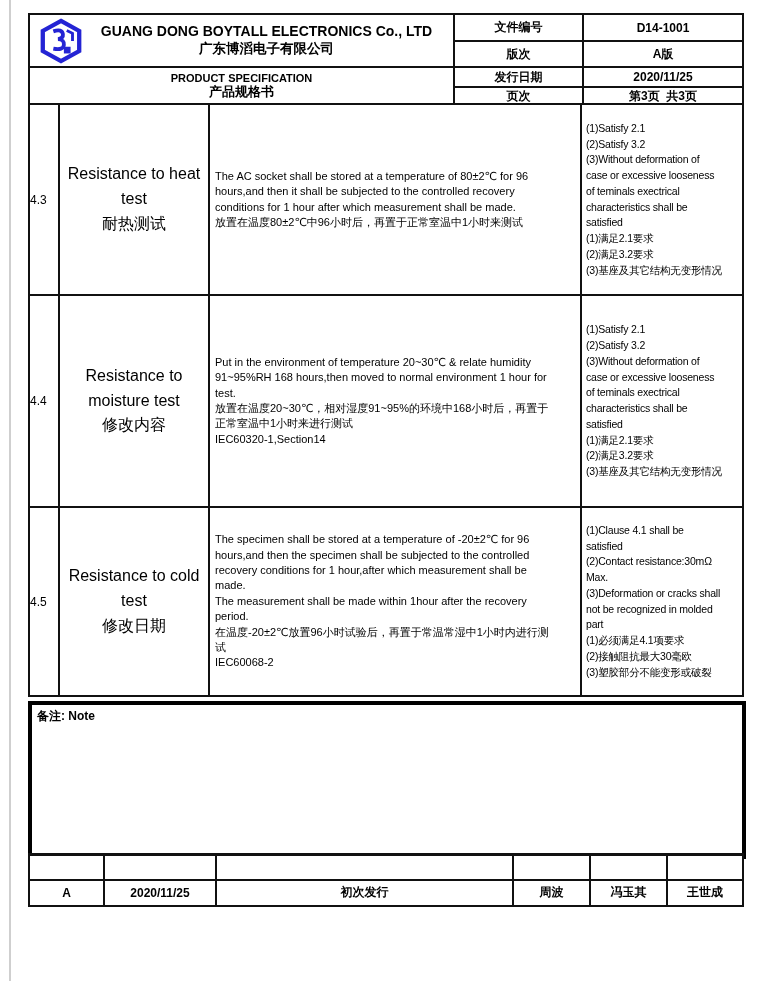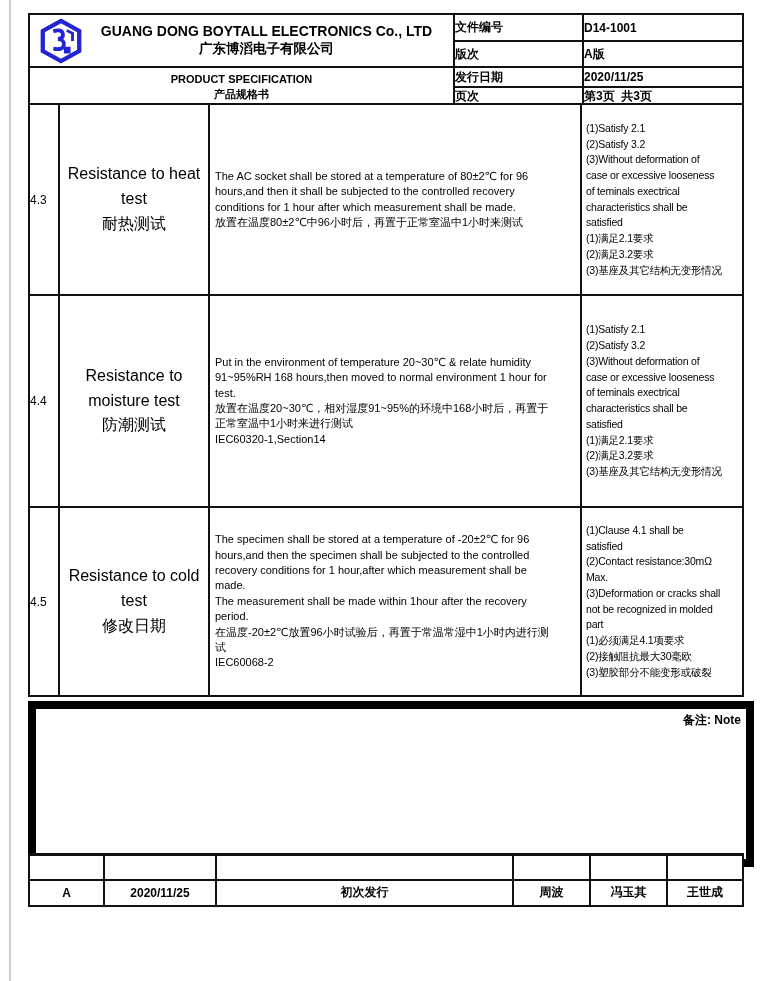--- a/index.html
+++ b/index.html
@@ -16,34 +16,34 @@
   
   .hdr{left:28px;top:13px;width:714px;}
   .company-cell{padding:2px 6px;}
   .company-flex{display:flex;align-items:center;}
   .logo-wrap{width:50px;flex:0 0 50px;display:flex;justify-content:center;}
   .company-text{flex:1;text-align:center;line-height:1.25;}
   .company-en{font-size:14px;font-weight:bold;}
   .company-cn{font-size:13.5px;font-weight:bold;}
   .title-cell{text-align:center;line-height:1.3;}
   .title-en{font-size:11px;font-weight:bold;}
-  .title-cn{font-size:11px;font-weight:bold;}
-  .meta-label,.meta-value{font-size:12px;font-weight:bold;white-space:pre;}
+  .title-cn{font-size:13px;font-weight:bold;font-family:Liberation Mono, monospace;}
+  .meta-label,.meta-value{font-size:12px;font-weight:bold;text-align:center;white-space:pre;}
 
   
   .main{left:28px;top:103px;width:714px;}
   .num-cell{font-size:12px;}
   .name-cell{font-size:16px;text-align:center;line-height:1.55;}
   .desc-cell{font-size:11px;text-align:left;padding:4px 4px 4px 5px;line-height:1.4;}
   .req-cell{font-size:10.5px;text-align:left;padding:4px 1px 4px 4px;line-height:1.5;letter-spacing:-0.2px;}
 
   
   .note-box{
     position:absolute;left:28px;top:701px;width:710px;height:150px;
-    border:8px solid #000000;background:#fff;text-align:right;
+    border:4px solid #000000;background:#fff;
   }
   .note-label{font-size:12px;font-weight:bold;padding:3px 5px;}
 
   
   .rev{left:28px;top:853px;width:714px;}
   .rev td{border:2px solid #111;}
   .rev .thick-top{border-top:3px solid #111;}
   .rev-data{font-size:12px;font-weight:bold;text-align:center;white-space:pre;}
   .rev-head{font-size:11.5px;font-weight:bold;text-align:center;line-height:1.3;white-space:pre-line;}
 </style>
@@ -122,21 +122,21 @@
 of teminals exectrical
 characteristics shall be
 satisfied
 (1)满足2.1要求
 (2)满足3.2要求
 (3)基座及其它结构无变形情况</td>
     </tr>
     <tr style="height:212px">
       <td class="num-cell">4.4</td>
       <td class="name-cell ml">Resistance to moisture test
-防潮测试</td>
+修改内容</td>
       <td class="desc-cell ml">Put in the environment of temperature 20~30℃ &amp; relate humidity
 91~95%RH 168 hours,then moved to normal environment 1 hour for
 test.
 放置在温度20~30℃，相对湿度91~95%的环境中168小时后，再置于
 正常室温中1小时来进行测试
 IEC60320-1,Section14</td>
       <td class="req-cell ml">(1)Satisfy 2.1
 (2)Satisfy 3.2
 (3)Without deformation of
 case or excessive looseness

